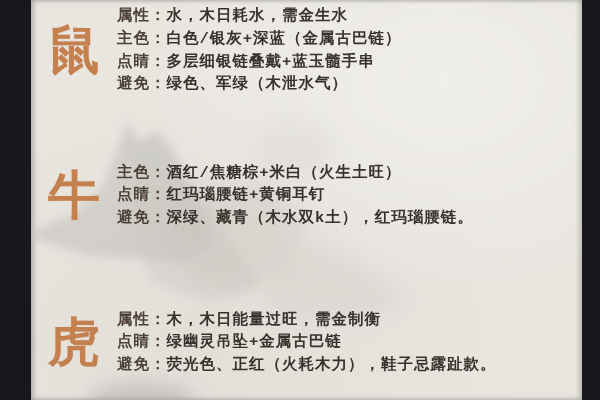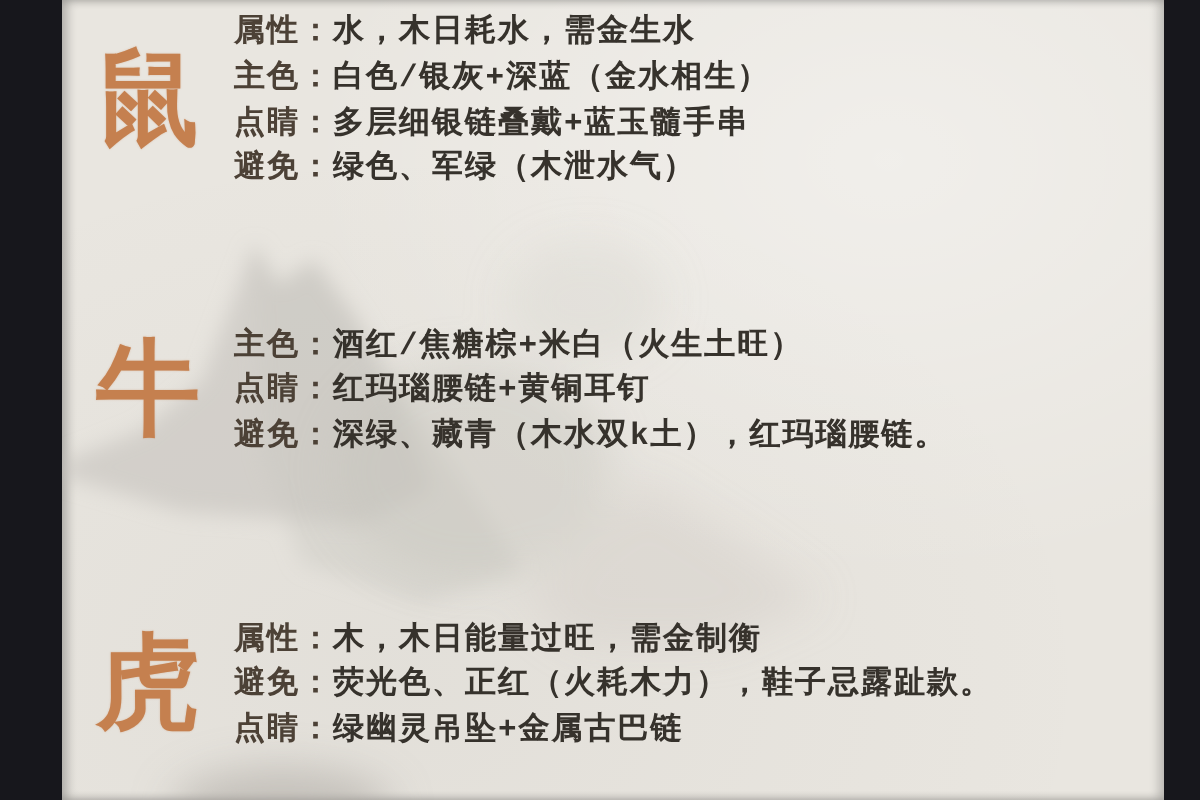--- a/index.html
+++ b/index.html
@@ -93,21 +93,21 @@
       <ellipse cx="262" cy="150" rx="40" ry="30" fill="#d7d4cd" opacity="0.35"></ellipse>
     </g>
   </svg>
 
   <div class="section s0">
     <div class="zodiac-col">
       <div class="zodiac-char">鼠</div>
     </div>
     <div class="rows-col">
       <div class="attr-row"><span class="attr-label">属性：</span><span class="attr-value">水，木日耗水，需金生水</span></div>
-      <div class="attr-row"><span class="attr-label">主色：</span><span class="attr-value">白色/银灰+深蓝（金水相生）</span></div>
+      <div class="attr-row"><span class="attr-label">主色：</span><span class="attr-value">白色/银灰+深蓝（金属古巴链）</span></div>
       <div class="attr-row"><span class="attr-label">点睛：</span><span class="attr-value">多层细银链叠戴+蓝玉髓手串</span></div>
       <div class="attr-row"><span class="attr-label">避免：</span><span class="attr-value">绿色、军绿（木泄水气）</span></div>
     </div>
   </div>
 
   <div class="section s1">
     <div class="zodiac-col">
       <div class="zodiac-char">牛</div>
     </div>
     <div class="rows-col">
@@ -116,18 +116,18 @@
       <div class="attr-row"><span class="attr-label">避免：</span><span class="attr-value">深绿、藏青（木水双k土），红玛瑙腰链。</span></div>
     </div>
   </div>
 
   <div class="section s2">
     <div class="zodiac-col">
       <div class="zodiac-char">虎</div>
     </div>
     <div class="rows-col">
       <div class="attr-row"><span class="attr-label">属性：</span><span class="attr-value">木，木日能量过旺，需金制衡</span></div>
+      <div class="attr-row"><span class="attr-label">点睛：</span><span class="attr-value">绿幽灵吊坠+金属古巴链</span></div>
       <div class="attr-row"><span class="attr-label">避免：</span><span class="attr-value">荧光色、正红（火耗木力），鞋子忌露趾款。</span></div>
-      <div class="attr-row"><span class="attr-label">点睛：</span><span class="attr-value">绿幽灵吊坠+金属古巴链</span></div>
     </div>
   </div>
 
 </div>
 
 </body></html>

